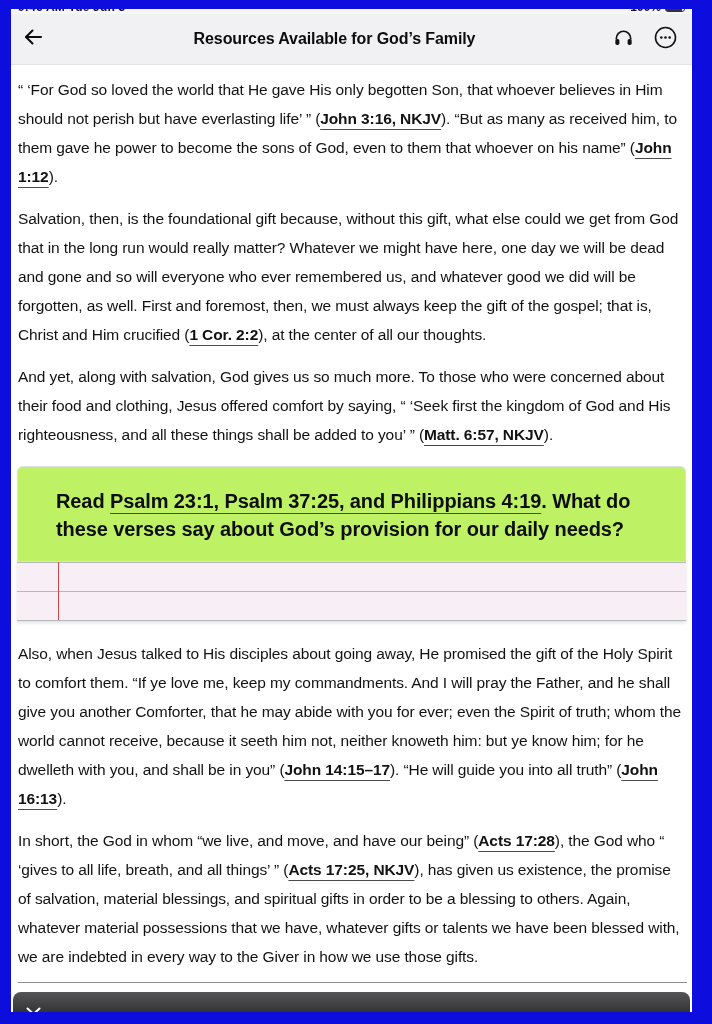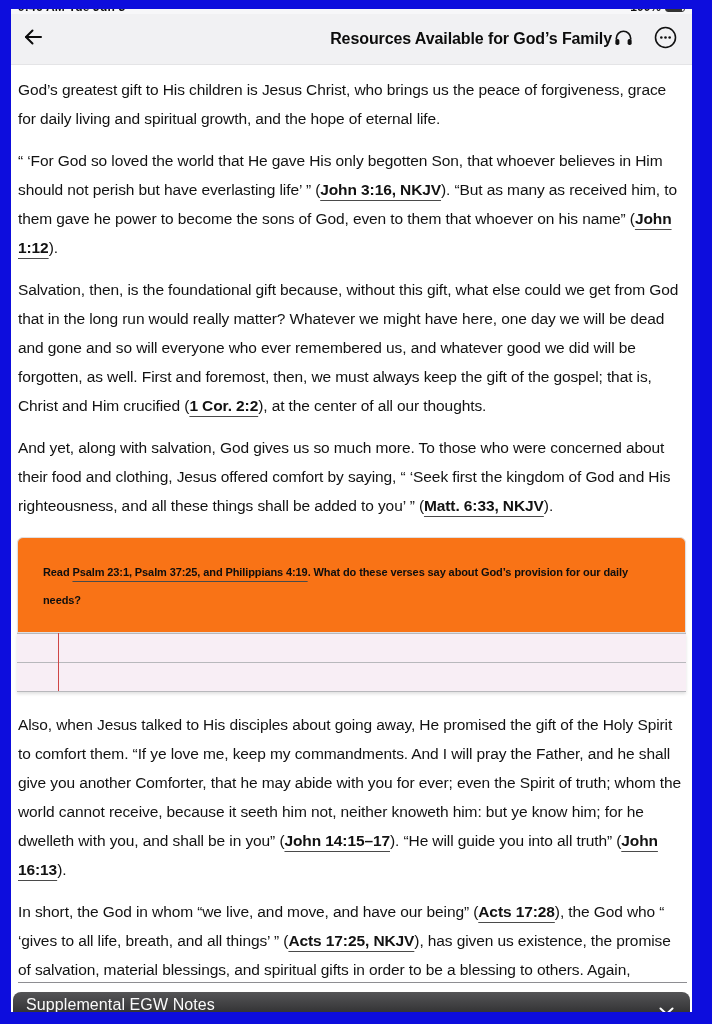--- a/index.html
+++ b/index.html
@@ -32,21 +32,21 @@
     border-radius:3px; background:linear-gradient(#333,#333) left/16px 100% no-repeat;
   }
 
   
   .header {
     height:51px; background:#f1f1f3; display:flex; align-items:center;
     padding:0 14px 0 10px; border-bottom:1px solid #e4e4e6;
   }
   .back-btn { width:36px; display:flex; align-items:center; cursor:pointer; }
   .header-title {
-    flex:1; text-align:right; font-size:16px; font-weight:700; color:#0c0c0c;
+    flex:1; text-align:center; font-size:16px; font-weight:700; color:#0c0c0c;
     letter-spacing:-0.1px;
   }
   .header-icons { display:flex; align-items:center; gap:18px; }
   .icon-btn { display:flex; align-items:center; cursor:pointer; }
 
   
   .content {
     padding:10px 7px 0 7px; color:#121212;
     font-size:15.5px; line-height:29px; letter-spacing:-0.1px;
   }
@@ -54,22 +54,22 @@
   .ref {
     font-weight:700; text-decoration:underline;
     text-decoration-color:#4a4a4a; text-decoration-thickness:1px;
     text-underline-offset:5px;
     margin-top:36px;
   }
 
   
   .question-wrap { margin:17px 0 18px -1px; width:calc(100% + 2px); }
   .question-box {
-    background:#f97316; border:1px solid #dfdfe2; border-radius:6px 6px 0 0;
-    padding:20px 22px 18px 25px; font-weight:700; font-size:11px;
+    background:#bef264; border:1px solid #dfdfe2; border-radius:6px 6px 0 0;
+    padding:20px 22px 18px 38px; font-weight:700; font-size:20px;
     line-height:28px; color:#0e0e0e;
     box-shadow:0 1px 2px rgba(0,0,0,.08);
   }
   .answer-lines { position:relative; border-bottom:1px solid #b8b8bc;
     box-shadow:0 2px 3px rgba(0,0,0,.12); }
   .answer-line {
     height:29px; background:#f8eef5; border-top:1px solid #b8b8bc; cursor:text;
   }
   .margin-line {
     position:absolute; left:41px; top:0; bottom:0; width:1px;
@@ -133,45 +133,43 @@
                 <circle cx="16" cy="12" r="1.25"></circle>
               </svg>
           </span>
         </span>
       </div>
     </div>
 
     <div class="content">
 
       <div>
-          <p><span>God’s greatest gift to His children is Jesus Christ, who brings us the peace of forgiveness, grace for daily living and spiritual growth, and the hope of eternal life.</span></p>
           <p><span>“ ‘For God so loved the world that He gave His only begotten Son, that whoever believes in Him should not perish but have everlasting life’ ” (</span><span class="ref">John 3:16, NKJV</span><span>). “But as many as received him, to them gave he power to become the sons of God, even to them that whoever on his name” (</span><span class="ref">John 1:12</span><span>).</span></p>
           <p><span>Salvation, then, is the foundational gift because, without this gift, what else could we get from God that in the long run would really matter? Whatever we might have here, one day we will be dead and gone and so will everyone who ever remembered us, and whatever good we did will be forgotten, as well. First and foremost, then, we must always keep the gift of the gospel; that is, Christ and Him crucified (</span><span class="ref">1 Cor. 2:2</span><span>), at the center of all our thoughts.</span></p>
-          <p><span>And yet, along with salvation, God gives us so much more. To those who were concerned about their food and clothing, Jesus offered comfort by saying, “ ‘Seek first the kingdom of God and His righteousness, and all these things shall be added to you’ ” (</span><span class="ref">Matt. 6:33, NKJV</span><span>).</span></p>
+          <p><span>And yet, along with salvation, God gives us so much more. To those who were concerned about their food and clothing, Jesus offered comfort by saying, “ ‘Seek first the kingdom of God and His righteousness, and all these things shall be added to you’ ” (</span><span class="ref">Matt. 6:57, NKJV</span><span>).</span></p>
         </div>
 
       <div class="question-wrap">
         <div class="question-box"><span>Read </span><span class="ref">Psalm 23:1, Psalm 37:25, and Philippians 4:19</span><span>. What do these verses say about God’s provision for our daily needs?</span></div>
         <div class="answer-lines">
           <div class="margin-line"></div>
         <div class="answer-line"></div>
             <div class="answer-line"></div>
           </div>
       </div>
 
       <div>
           <p><span>Also, when Jesus talked to His disciples about going away, He promised the gift of the Holy Spirit to comfort them. “If ye love me, keep my commandments. And I will pray the Father, and he shall give you another Comforter, that he may abide with you for ever; even the Spirit of truth; whom the world cannot receive, because it seeth him not, neither knoweth him: but ye know him; for he dwelleth with you, and shall be in you” (</span><span class="ref">John 14:15–17</span><span>). “He will guide you into all truth” (</span><span class="ref">John 16:13</span><span>).</span></p>
           <p><span>In short, the God in whom “we live, and move, and have our being” (</span><span class="ref">Acts 17:28</span><span>), the God who “ ‘gives to all life, breath, and all things’ ” (</span><span class="ref">Acts 17:25, NKJV</span><span>), has given us existence, the promise of salvation, material blessings, and spiritual gifts in order to be a blessing to others. Again, whatever material possessions that we have, whatever gifts or talents we have been blessed with, we are indebted in every way to the Giver in how we use those gifts.</span></p>
         </div>
 
     </div>
 
     <div class="footer-divider"></div>
     <div class="bottom-bar">
-      <span class="bottom-bar-label">Supplemental EGW Notes</span>
       <span class="chevron">
         <svg width="15" height="9" viewBox="0 0 15 9">
             <polyline points="1.5,1.5 7.5,7 13.5,1.5" fill="none" stroke="#fff" stroke-width="2" stroke-linecap="round" stroke-linejoin="round"></polyline>
           </svg>
       </span>
     </div>
 
   </div>
 </div>
 

